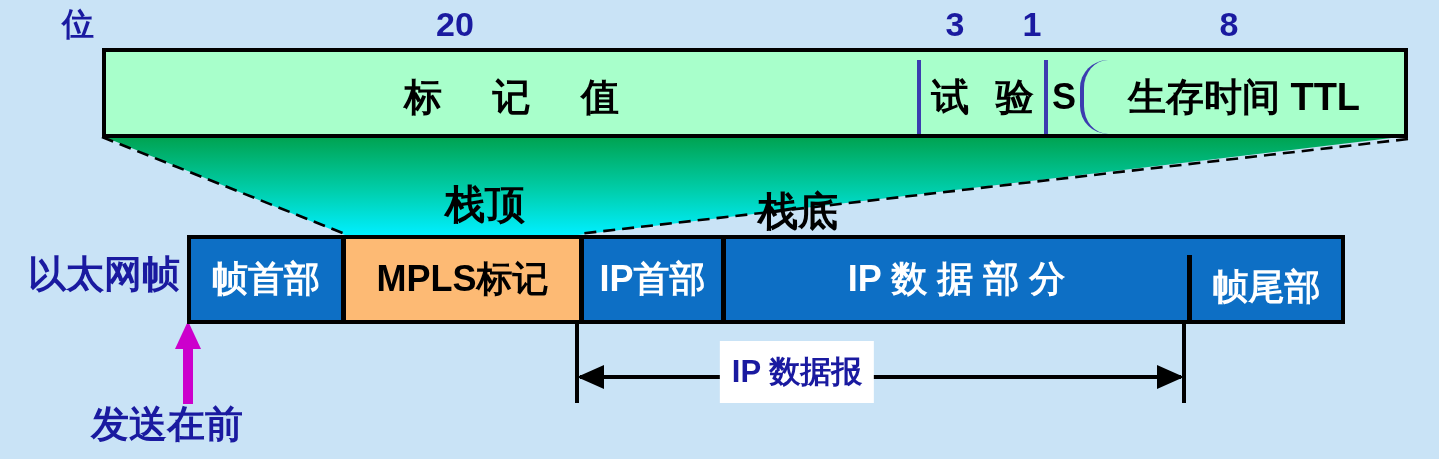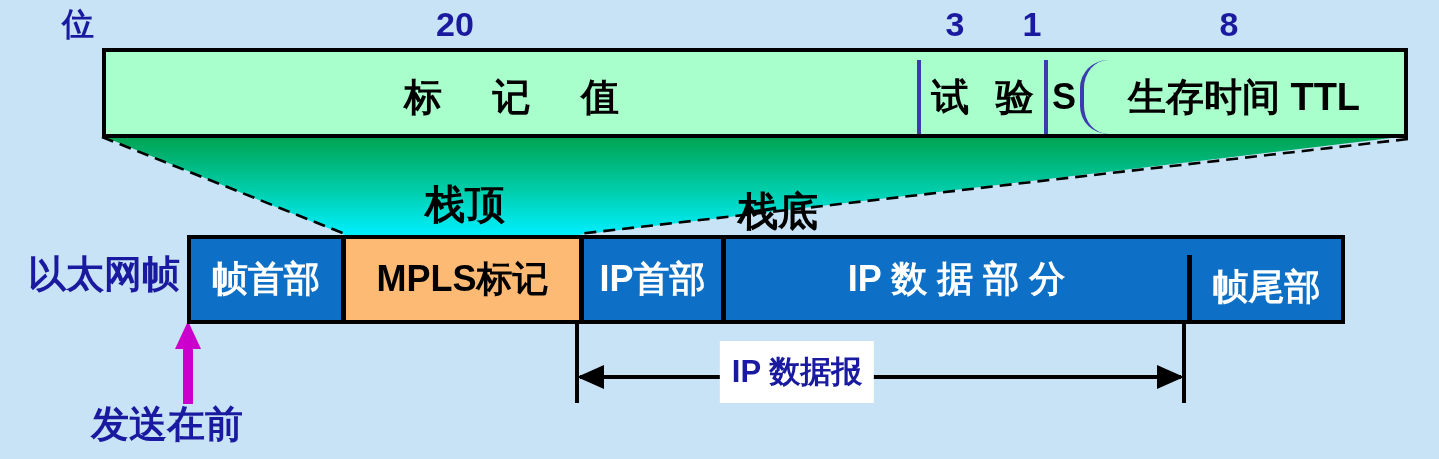--- a/index.html
+++ b/index.html
@@ -38,21 +38,21 @@
     display:flex;align-items:center;justify-content:center;
     font-weight:bold;color:#000;font-size:38px;
     white-space:nowrap;
     margin-top:8px;
   }
   .top-field + .top-field{border-left:4px solid #3c3cb0;}
   .tf-label{letter-spacing:20px;margin-right:-20px;}
   .tf-exp{letter-spacing:8px;margin-right:-8px;}
 
   
-  .stack-label{font-size:40px;font-weight:bold;color:#000;z-index:2;}
+  .stack-label{font-size:40px;font-weight:bold;color:#000;z-index:2;margin-left:20px;}
 
   
   .eth-row-label{font-size:38px;z-index:2;}
   .bottom-bar{
     position:absolute;left:187px;top:235px;
     width:1158px;height:89px;
     border:4px solid #000;
     box-sizing:border-box;
     display:flex;
     background:#0d6fc5;

